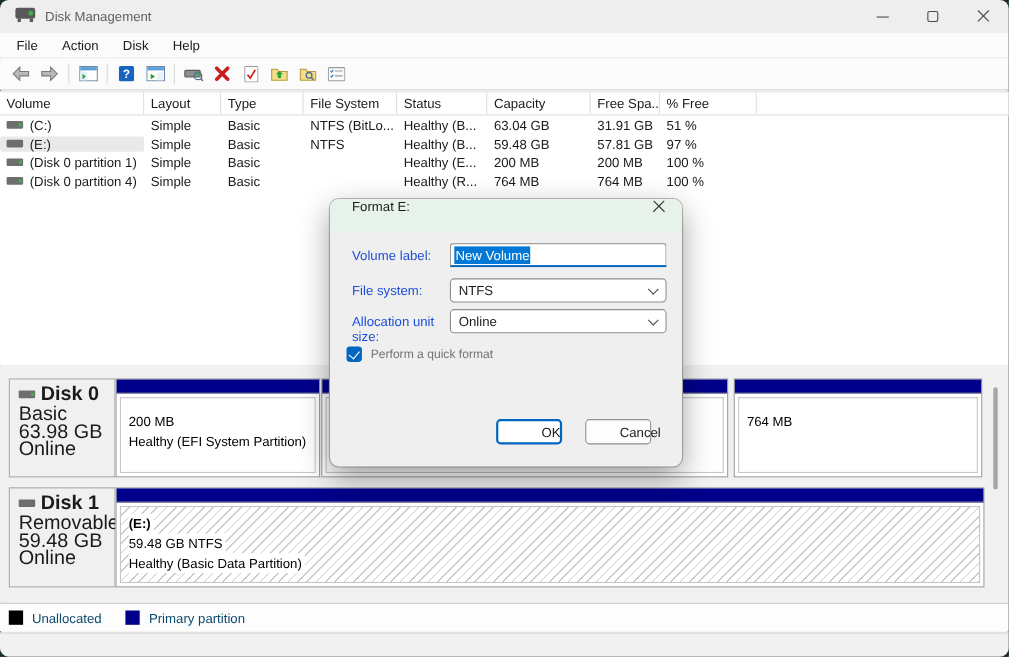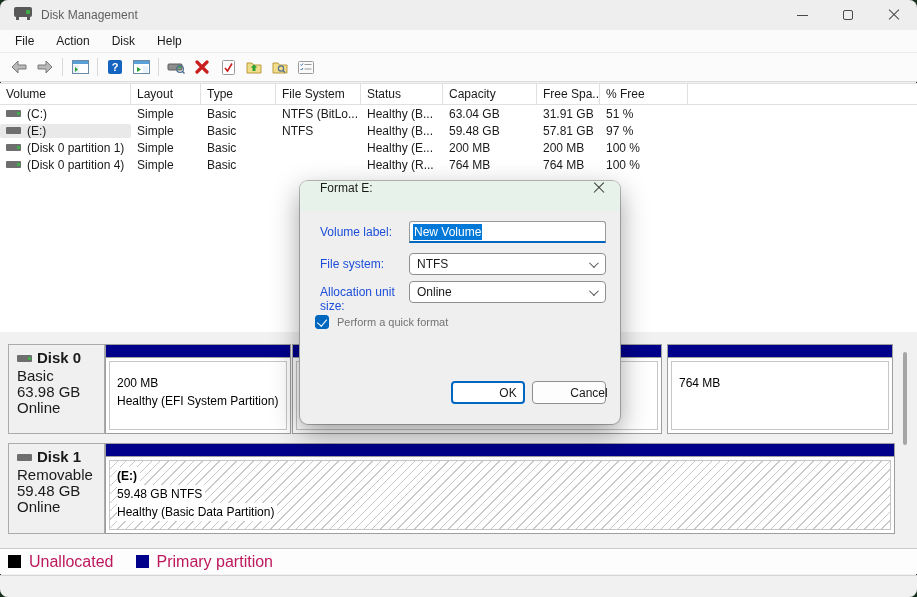--- a/index.html
+++ b/index.html
@@ -38,54 +38,54 @@
   .lv-row { display:flex; height:17px; align-items:center; }
   .lv-cell { font-size:12px; color:#1a1a1a; padding-left:6px; overflow:hidden; white-space:nowrap; }
   .c-vol{width:131px;} .c-lay{width:70px;} .c-typ{width:75px;} .c-fs{width:85px;} .c-st{width:82px;} .c-cap{width:94px;} .c-free{width:63px;} .c-pct{width:88px;} .c-fill{flex:1;}
   .vol-flex { display:flex; align-items:center; gap:6px; padding-left:6px; }
   .vol-sel { background:#e9e9e9; border-radius:2px; }
   .mini-drive { width:15px; height:7px; background:#6e6e6e; border-radius:1px; position:relative; flex:none; }
   .mini-drive.on:after { content:""; position:absolute; right:1px; top:2px; width:3px; height:3px; background:#3fae49; }
 
   
   .graphview { position:absolute; left:0; top:332px; width:917px; height:216px; background:#f1f1f1; }
-  .disk-label { position:absolute; width:97px; background:#f0f0f0; border:1px solid #ababab; padding:5px 0 16px 8px; font-size:15px; color:#1a1a1a; line-height:16px; }
+  .disk-label { position:absolute; width:97px; background:#f0f0f0; border:1px solid #ababab; padding:5px 0 16px 8px; font-size:18px; color:#1a1a1a; line-height:16px; }
   .disk-label .dl-head { display:flex; align-items:center; gap:5px; font-weight:bold; margin-bottom:2px; }
   .part-box { position:absolute; background:#ffffff; border:1px solid #9e9e9e; }
   .part-strip { height:13px; background:#00008b; border-bottom:1px solid #9e9e9e; }
   .part-body { position:absolute; left:3px; right:3px; top:16px; bottom:3px; border:1px solid #c6c6c6; padding:12px 0 0 7px; font-size:12px; line-height:18px; color:#000; overflow:hidden; white-space:nowrap; }
   .part-body.hatched { background:repeating-linear-gradient(135deg,#ffffff 0 5px,#c9c9c9 5px 6px); padding-top:6px; }
   .vscroll { position:absolute; left:903px; top:20px; width:4px; height:93px; background:#a6a6a6; border-radius:2px; }
 
   
   .legend { position:absolute; left:0; top:548px; width:917px; height:26px; background:#fdfdfd; border-top:1px solid #c9c9c9; display:flex; align-items:center; padding-left:8px; gap:8px; }
   .legend-sq { width:13px; height:13px; flex:none; }
   .sq-black { background:#000000; } .sq-navy { background:#00008b; margin-left:14px; }
-  .legend-label { font-size:16px; color:#be185d; }
+  .legend-label { font-size:12px; color:#0c4a6e; }
   .statusbar { position:absolute; left:0; top:575px; width:917px; height:22px; background:#f1f1f1; border-top:1px solid #d5d5d5; }
 
   
   .dialog { position:absolute; left:300px; top:181px; width:320px; height:243px; background:#efefef; border-radius:8px; box-shadow:0 10px 28px rgba(0,0,0,.38), 0 0 0 1px #bdbdbd; z-index:10; overflow:hidden; }
   .dlg-header { height:30px; background:#e7f3ea; display:flex; align-items:flex-start; padding:0 14px 0 20px; }
   .dlg-title { font-size:12px; color:#1a1a1a; }
   .dlg-close { margin-left:auto; position:relative; width:14px; height:14px; }
   .dlg-close:before,.dlg-close:after { content:""; position:absolute; left:0; top:6px; width:14px; height:1.4px; background:#333; }
   .dlg-close:before{transform:rotate(45deg);} .dlg-close:after{transform:rotate(-45deg);}
   .dlg-row { position:absolute; left:20px; display:flex; align-items:center; }
   .dlg-label { font-size:12px; color:#1d4ed8; width:89px; }
   .dlg-input { position:absolute; left:109px; width:197px; height:22px; background:#ffffff; border:1px solid #999; border-bottom:2px solid #0067c0; border-radius:3px 3px 0 0; font-size:12px; display:flex; align-items:center; padding-left:3px; }
   .sel-text { background:#0078d7; color:#ffffff; padding:1px 1px; }
   .dlg-select { position:absolute; left:109px; width:197px; height:22px; background:#ffffff; border:1px solid #8f8f8f; border-radius:4px; font-size:12px; display:flex; align-items:center; padding-left:7px; color:#1a1a1a; }
   .chev { margin-left:auto; margin-right:9px; width:7px; height:7px; border-right:1.4px solid #555; border-bottom:1.4px solid #555; transform:rotate(45deg) translateY(-2px); }
   .dlg-check { position:absolute; left:15px; display:flex; align-items:center; gap:8px; }
   .cb { width:14px; height:14px; border:1px solid #8f8f8f; border-radius:3px; background:#fff; position:relative; flex:none; }
   .cb.checked { background:#0067c0; border-color:#0067c0; }
   .cb.checked:after { content:""; position:absolute; left:3px; top:1px; width:5px; height:8px; border-right:1.6px solid #fff; border-bottom:1.6px solid #fff; transform:rotate(40deg); }
   .cb-label { font-size:11px; color:#737373; }
-  .dlg-btn { position:absolute; width:74px; height:23px; border-radius:4px; background:#fdfdfd; border:1px solid #8f8f8f; font-size:12px; color:#1a1a1a; display:flex; align-items:center; justify-content:center;padding-left:40px; }
+  .dlg-btn { position:absolute; width:60px; height:23px; border-radius:4px; background:#fdfdfd; border:1px solid #8f8f8f; font-size:12px; color:#1a1a1a; display:flex; align-items:center; justify-content:center;padding-left:40px; }
   .btn-default { border:2px solid #0067c0; background:#ffffff; }
 </style>
 </head>
 <body>
 
 <div class="window">
 
   <div class="titlebar">
     <div class="title-icon">
         <div class="drive-ico"><span class="feet"></span></div>

